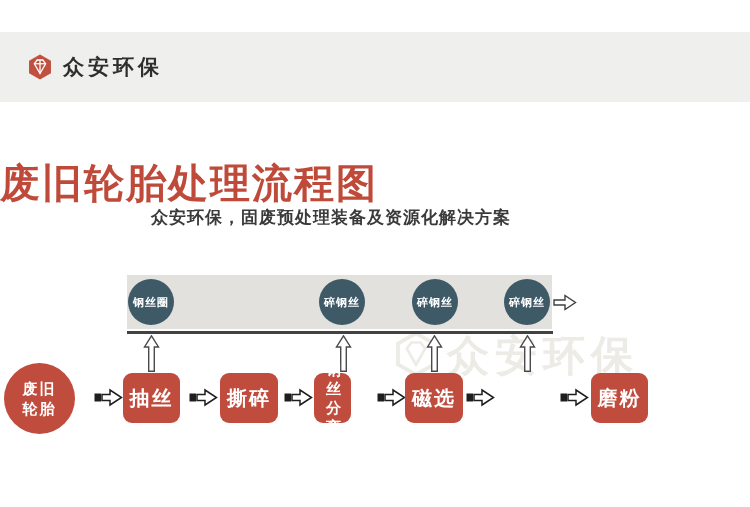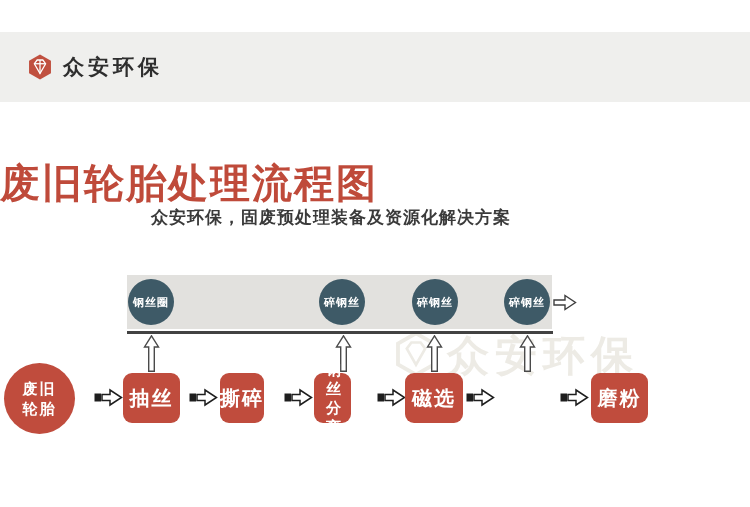--- a/index.html
+++ b/index.html
@@ -168,21 +168,21 @@
     display: flex;
     flex-direction: column;
     align-items: center;
     justify-content: center;
     border-radius: 9px;
     letter-spacing: 2px;
   }
   .step-box.single { font-size: 20px; }
   .step-box.double { font-size: 15px; line-height: 19px; }
   .sb-0 { left: 123px; width: 57px; }
-  .sb-1 { left: 220px; width: 44px; }
+  .sb-1 { left: 220px; width: 58px; }
   .sb-2 { left: 314px; width: 37px; padding-left: 12px; }
   .sb-3 { left: 405px; width: 58px; }
   .sb-4 { left: 498px; width: 59px; }
   .sb-5 { left: 591px; width: 57px; }
 
   
   .flow-arrow { position: absolute; top: 356px; }
   .fa-0 { left: 94px; }
   .fa-1 { left: 189px; }
   .fa-2 { left: 284px; }

